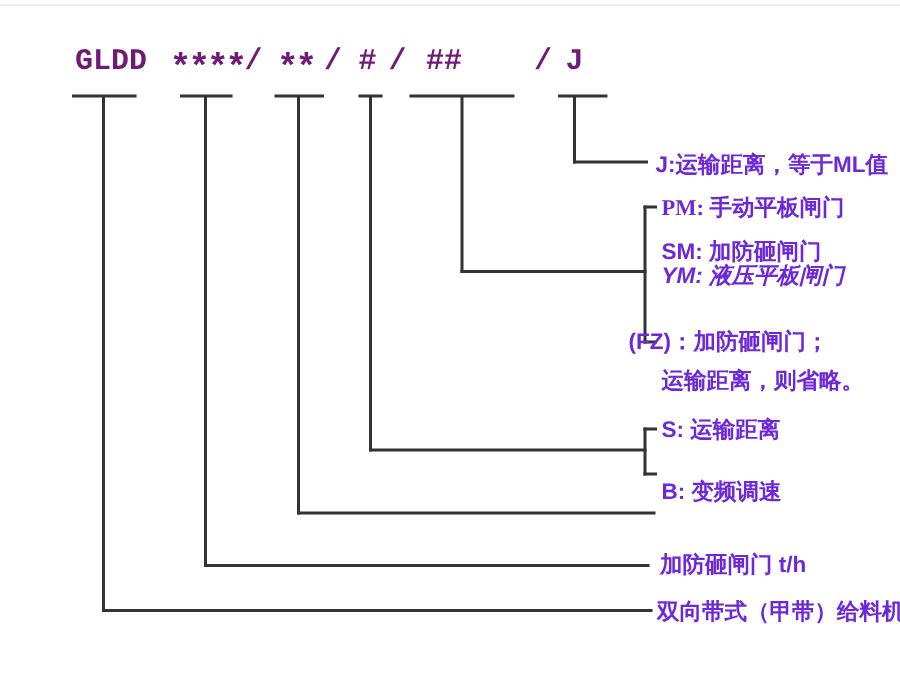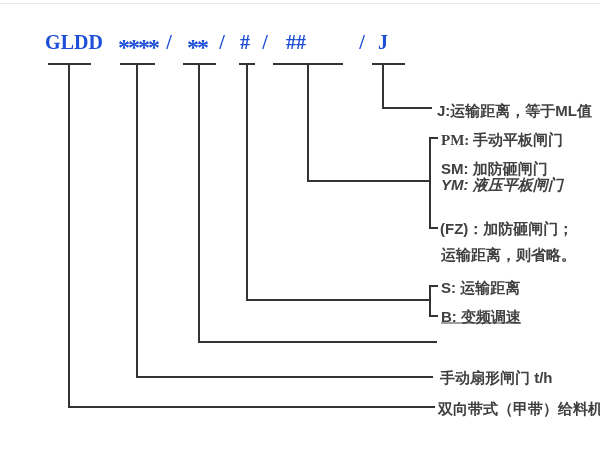--- a/index.html
+++ b/index.html
@@ -4,32 +4,32 @@
 <style>
   html,body{margin:0;padding:0;background:#fff;}
   .canvas{
     position:relative;width:600px;height:450px;background:#ffffff;
     font-family:"Liberation Sans","DejaVu Sans",sans-serif;overflow:hidden;
   }
   .edge{position:absolute;background:#e8e8e8;}
   
   .tok{
     position:absolute;top:30px;transform:translateX(-50%);
-    font-family:Liberation Serif, serif;
-    font-weight:bold;font-size:20px;line-height:24px;color:#1d4ed8;white-space:nowrap;
+    font-family:Liberation Mono, monospace;
+    font-weight:bold;font-size:20px;line-height:24px;color:#701a75;white-space:nowrap;
   }
   .tok.ast{top:35px;font-size:24px;letter-spacing:-2px;}
   
   .h{position:absolute;height:2px;background:#333333;}
   .v{position:absolute;width:2px;background:#333333;}
   .hook{position:absolute;height:2px;width:9px;background:#333333;}
   
   .lbl{
     position:absolute;transform:translateY(-50%);
-    font-weight:bold;font-size:15px;line-height:19px;color:#404040;white-space:nowrap;
+    font-weight:bold;font-size:15px;line-height:19px;color:#6d28d9;white-space:nowrap;
   }
 </style>
 </head>
 <body>
 
 <div class="canvas">
 
   <div class="edge" style="top:3px;left:0;width:600px;height:1px;"></div>
 
   <span class="tok" style="left:74px;">GLDD</span>
@@ -69,20 +69,20 @@
   <div class="hook" style="left:429px;top:227px;"></div>
 
   <div class="v" style="left:429px;top:285px;height:32px;"></div>
   <div class="hook" style="left:429px;top:285px;"></div>
   <div class="hook" style="left:429px;top:315px;"></div>
 
   <div class="lbl" style="left:437px;top:110px;">J:运输距离，等于ML值</div>
   <div class="lbl" style="left:441px;top:140px;font-family:Liberation Serif, serif;">PM: 手动平板闸门</div>
   <div class="lbl" style="left:441px;top:168px;">SM: 加防砸闸门</div>
   <div class="lbl" style="left:441px;top:184px;font-style:italic;">YM: 液压平板闸门</div>
-  <div class="lbl" style="left:440px;top:228px;">(FZ)：加防砸闸门；</div>
+  <div class="lbl" style="left:419px;top:228px;">(FZ)：加防砸闸门；</div>
   <div class="lbl" style="left:441px;top:254px;">运输距离，则省略。</div>
   <div class="lbl" style="left:441px;top:287px;">S: 运输距离</div>
-  <div class="lbl" style="left:441px;top:316px;text-decoration:underline;">B: 变频调速</div>
-  <div class="lbl" style="left:440px;top:377px;">手动扇形闸门 t/h</div>
+  <div class="lbl" style="left:441px;top:328px;">B: 变频调速</div>
+  <div class="lbl" style="left:440px;top:377px;">加防砸闸门 t/h</div>
   <div class="lbl" style="left:438px;top:408px;">双向带式（甲带）给料机</div>
 
 </div>
 
 </body></html>

